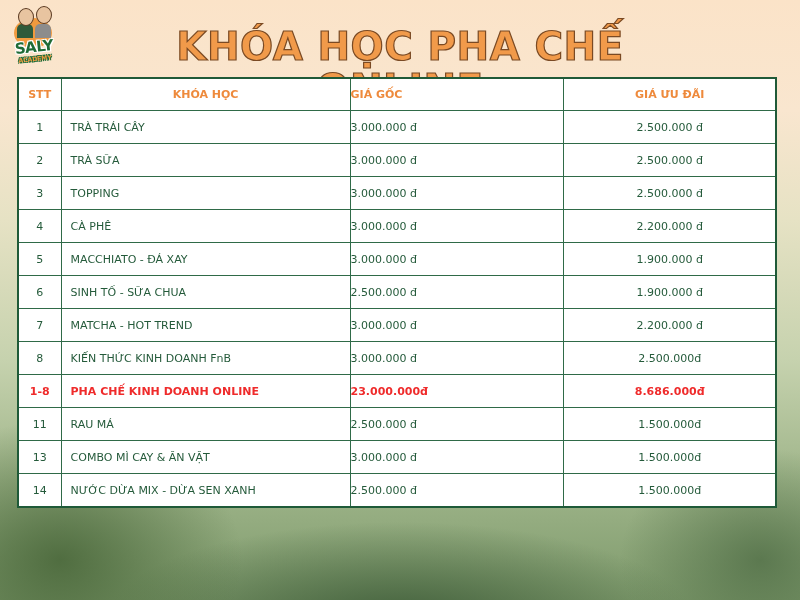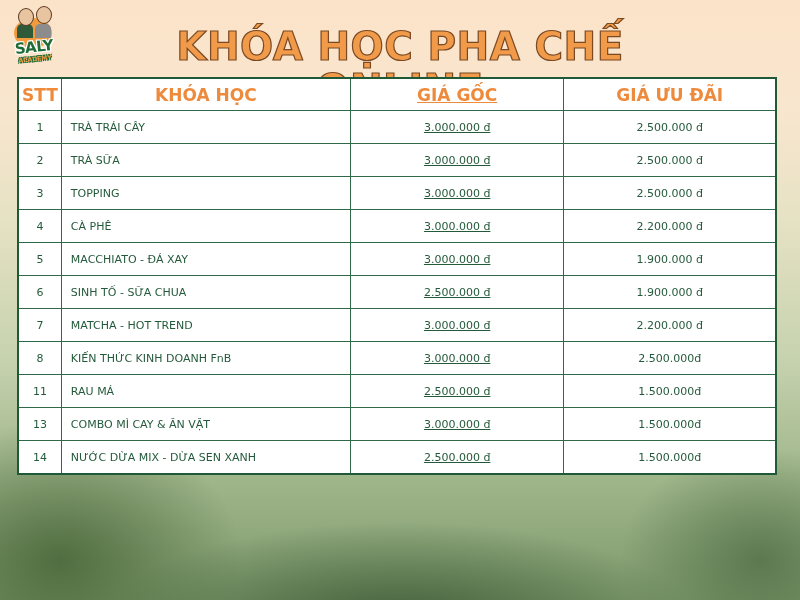--- a/index.html
+++ b/index.html
@@ -54,25 +54,25 @@
   table.courses {
     position: absolute; left: 17px; top: 77px; width: 760px;
     border-collapse: collapse; background: #ffffff;
     border: 2px solid #1f5a38;
   }
   table.courses td, table.courses th {
     border: 1.5px solid #2f6a48; height: 32px; padding: 0;
     font-size: 11px; color: #245a3a; font-weight: normal;
   }
   table.courses th {
-    color: #ee8a3c; font-weight: bold; font-size: 17px; height: 31px;
+    color: #ee8a3c; font-weight: bold; font-size: 11px; height: 31px;
   }
   .c-stt { width: 42px; text-align: center; }
   .c-name { width: 284px; text-align: left; padding-left: 9px !important; }
-  .c-orig { width: 216px; text-align: center; text-decoration: underline; }
+  .c-orig { width: 216px; text-align: left; }
   .c-sale { width: 214px; text-align: center; }
   th.c-name { text-align: center; padding-left: 0 !important; }
   tr.highlight td { color: #ef2b2b; font-weight: bold; }
 </style>
 </head>
 <body>
 
 <div class="logo">
   <div class="circle"></div>
   <div class="body1"></div>
@@ -136,20 +136,26 @@
       <td class="c-name">MATCHA - HOT TREND</td>
       <td class="c-orig">3.000.000 đ</td>
       <td class="c-sale">2.200.000 đ</td>
     </tr>
     <tr>
       <td class="c-stt">8</td>
       <td class="c-name">KIẾN THỨC KINH DOANH FnB</td>
       <td class="c-orig">3.000.000 đ</td>
       <td class="c-sale">2.500.000đ</td>
     </tr>
+    <tr class="highlight">
+      <td class="c-stt">1-8</td>
+      <td class="c-name">PHA CHẾ KINH DOANH ONLINE</td>
+      <td class="c-orig">23.000.000đ</td>
+      <td class="c-sale">8.686.000đ</td>
+    </tr>
     <tr>
       <td class="c-stt">11</td>
       <td class="c-name">RAU MÁ</td>
       <td class="c-orig">2.500.000 đ</td>
       <td class="c-sale">1.500.000đ</td>
     </tr>
     <tr>
       <td class="c-stt">13</td>
       <td class="c-name">COMBO MÌ CAY &amp; ĂN VẶT</td>
       <td class="c-orig">3.000.000 đ</td>

